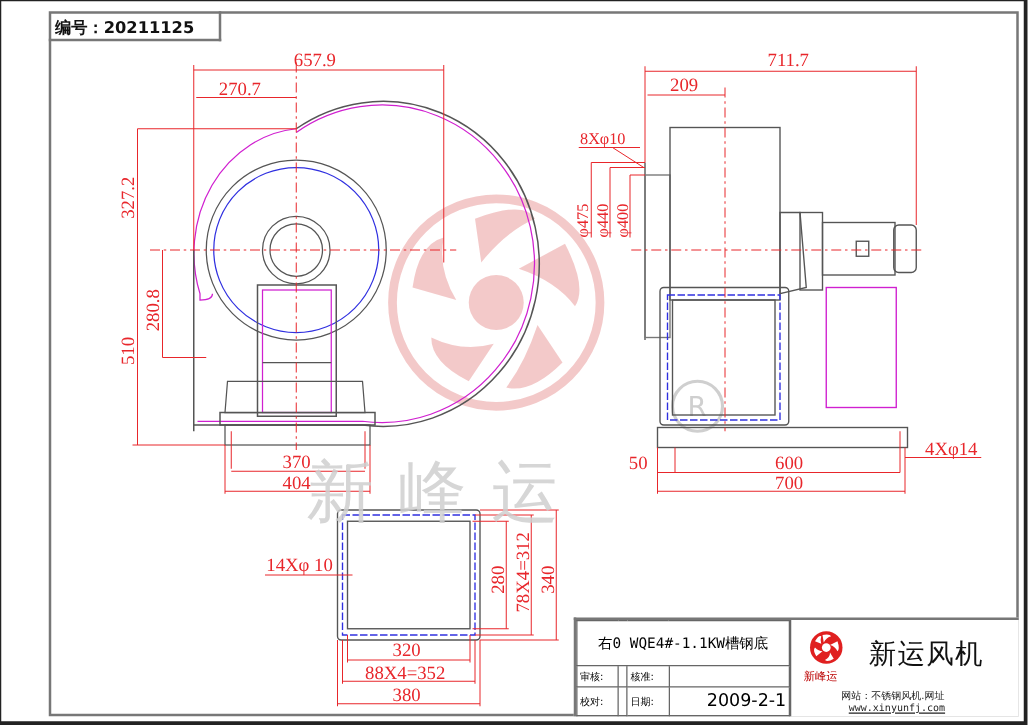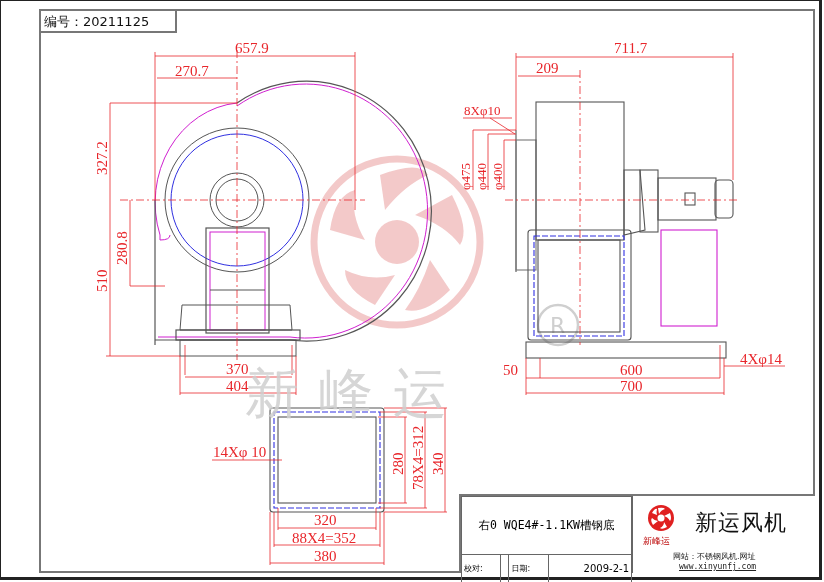--- a/index.html
+++ b/index.html
@@ -1,26 +1,26 @@
 <!DOCTYPE html>
 <html><head>
 <meta charset="utf-8">
 <style>
   html,body{margin:0;padding:0;background:#fff;}
   body{width:824px;height:582px;position:relative;overflow:hidden;font-family:"Liberation Serif","DejaVu Serif",serif;}
   .frame-outer{position:absolute;left:0;top:0;width:822px;height:580px;border:1px solid #222;border-right:3px solid #222;border-bottom:3px solid #222;box-sizing:border-box;}
   .frame-inner{position:absolute;left:39px;top:9px;width:776px;height:564px;border:2px solid #777;box-sizing:border-box;}
-  .code-box{position:absolute;left:39px;top:9px;width:138px;height:24px;border:2px solid #777;border-top:none;border-left:none;box-sizing:border-box;font-family:"DejaVu Sans",sans-serif;font-size:13px;font-weight:normal;padding:4px 0 0 5px;color:#111;}
+  .code-box{position:absolute;left:39px;top:9px;width:138px;height:24px;border:2px solid #777;border-top:none;border-left:none;box-sizing:border-box;font-family:"DejaVu Sans",sans-serif;font-size:13px;font-weight:bold;padding:4px 0 0 5px;color:#111;}
   svg.drawing{position:absolute;left:0;top:0;}
   .dim{fill:#e8262b;font-family:"Liberation Serif","DejaVu Serif",serif;font-size:15px;}
   .title-block{position:absolute;left:459px;top:494px;width:356px;height:79px;border-top:2px solid #777;border-left:2px solid #777;box-sizing:border-box;background:#fff;}
-  .tb-table{position:absolute;left:0;top:0;width:171px;height:87px;border-collapse:collapse;font-family:"DejaVu Sans",sans-serif;font-size:8px;}
+  .tb-table{position:absolute;left:0;top:0;width:171px;height:77px;border-collapse:collapse;font-family:"DejaVu Sans",sans-serif;font-size:8px;}
   .tb-table td{border:1px solid #666;padding:0 2px;height:12px;}
   .tb-title{font-family:"DejaVu Sans Mono",monospace;font-size:11.5px;text-align:center;height:26px !important;}
-  .tb-date{font-family:"DejaVu Sans",sans-serif;font-size:10px;text-align:right;}
+  .tb-date{font-family:"DejaVu Sans",sans-serif;font-size:14px;text-align:right;}
   .brand{position:absolute;left:171px;top:0;width:183px;height:77px;border-left:1px solid #666;box-sizing:border-box;}
   .brand-name{position:absolute;left:62px;top:12px;font-family:Liberation Serif, serif;font-size:22px;color:#111;letter-spacing:1px;}
   .brand-sub{position:absolute;left:10px;top:39px;font-family:"DejaVu Sans",sans-serif;font-size:9px;color:#b00;}
   .brand-web1{position:absolute;left:40px;top:55px;font-family:"DejaVu Sans",sans-serif;font-size:8px;color:#222;}
   .brand-web2{position:absolute;left:46px;top:66px;font-family:"DejaVu Sans Mono",monospace;font-size:8px;color:#222;text-decoration:underline;}
   .watermark-text{position:absolute;left:245px;top:358px;font-family:"DejaVu Sans",sans-serif;font-size:54px;color:#cfcfcf;letter-spacing:20px;opacity:.85;}
 </style>
 </head>
 <body>
 
@@ -176,20 +176,26 @@
 </svg>
 
 <div class="watermark-text">新峰运</div>
 
 <div class="title-block">
   <table class="tb-table">
     <tbody>
         <tr>
           <td colspan="4" class="tb-title">右0  WQE4#-1.1KW槽钢底</td>
         </tr>
+    <tr>
+      <td>审核:</td>
+      <td></td>
+      <td>核准:</td>
+      <td></td>
+    </tr>
     <tr>
       <td>校对:</td>
       <td></td>
       <td>日期:</td>
       <td class="tb-date">2009-2-1</td>
     </tr>
   </tbody>
     </table>
   <div class="brand">
     <svg style="position:absolute;left:14px;top:8px" width="28" height="28" viewBox="0 0 28 28">

